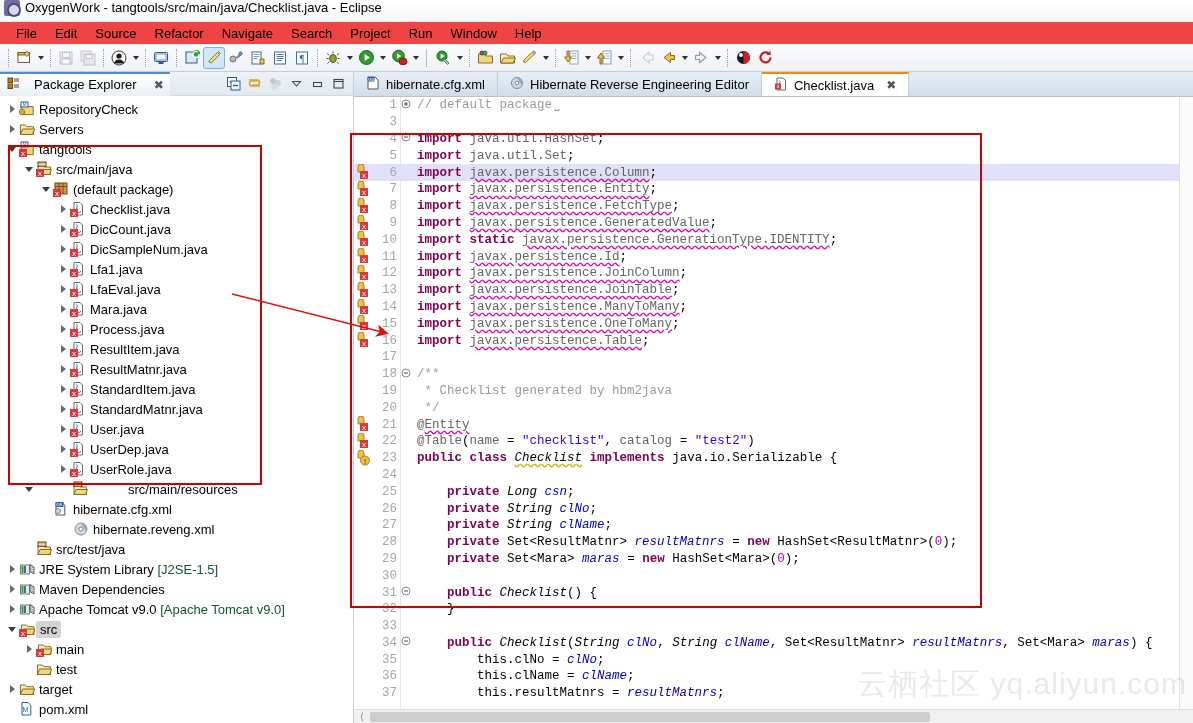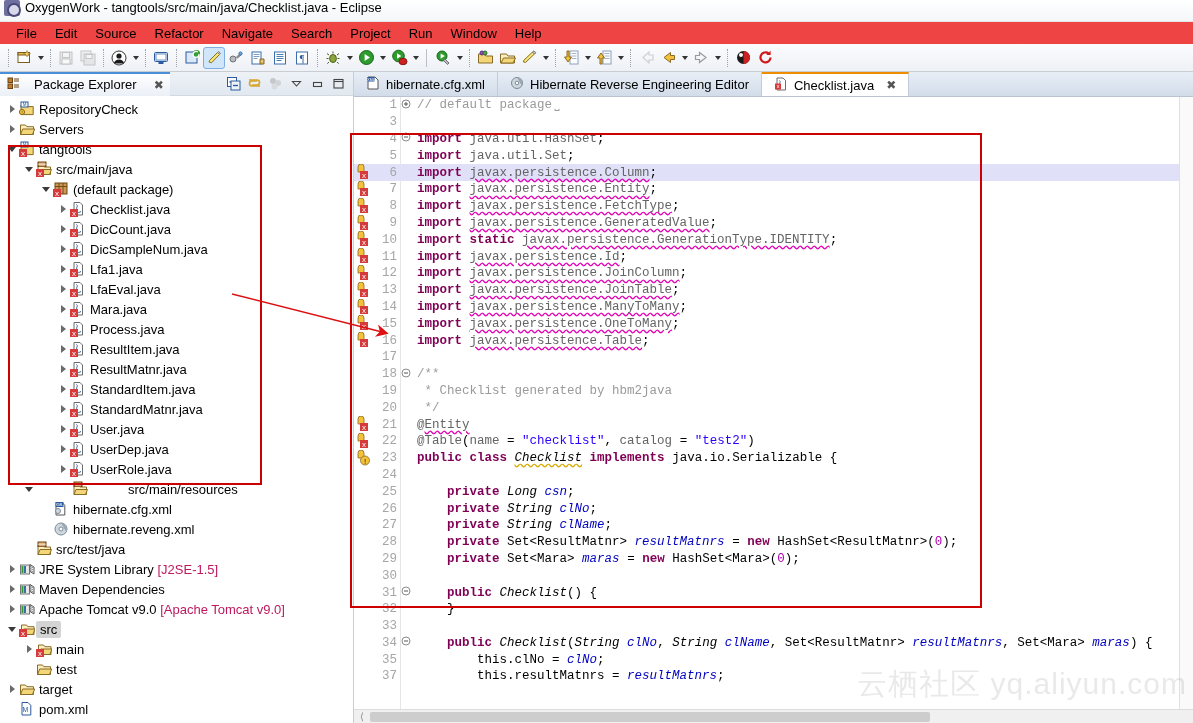--- a/index.html
+++ b/index.html
@@ -85,21 +85,21 @@
   .tree { position:absolute; left:0; right:0; top:24px; bottom:0; overflow:hidden;
           padding-top:3px; font-size:13px; }
   .row { height:20px; display:flex; align-items:center; white-space:nowrap; }
   .row .twisty { width:12px; height:20px; display:flex; align-items:center; justify-content:center;
     flex:0 0 auto; color:#5a5a5a; }
   .row .twisty i { display:block; width:0;height:0; }
   .row .twisty.collapsed i { border-top:4px solid transparent;border-bottom:4px solid transparent;border-left:5px solid #6a6a6a; }
   .row .twisty.expanded i  { border-left:4px solid transparent;border-right:4px solid transparent;border-top:5px solid #3b3b3b; }
   .row .ico { width:18px; height:20px; flex:0 0 auto; display:flex; align-items:center; justify-content:center; }
   .row .lbl { padding-left:3px; }
-  .row .lbl .dim { color:#be185d;text-align:center; }
+  .row .lbl .dim { color:#14532d;text-align:center; }
   .row.sel .lbl { background:#d4d4d4; padding:1px 4px; border-radius:2px; }
 
   
   .right-pane { flex:1 1 auto; position:relative; background:#fff; display:flex; flex-direction:column; }
   .ed-tabrow { height:25px; display:flex; align-items:stretch;
      background: linear-gradient(#e8eef6,#d2dcea); border-bottom:1px solid #b9c2cf; }
   .ed-tab { display:flex; align-items:center; gap:6px; padding:0 12px; font-size:13px;
      border-right:1px solid #c3ccd8; }
   .ed-tab.active { background:#ffffff; border-top:2px solid #f08c00; }
   .ed-tab .close { color:#555; font-size:12px; margin-left:6px; }
@@ -741,21 +741,21 @@
             <span class="ico">
               <svg width="16" height="16" viewBox="0 0 16 16">
                 <path d="M3 1.5 h6 l2.8 2.8 v9.7 h-8.8 Z" fill="#fff" stroke="#555"></path>
                 <rect x="2.5" y="1" width="8" height="5" fill="#2b5b9e"></rect>
                 <text x="6.5" y="5" font-size="3.8" fill="#fff" text-anchor="middle" font-family="sans-serif">XML</text>
                 <circle cx="5" cy="10" r="2.5" fill="#cfd8df" stroke="#7c8a96"></circle>
               </svg>
             </span>
             <span class="lbl">hibernate.cfg.xml</span>
           </div>
-          <div class="row" style="padding-left: 40px;">
+          <div class="row" style="padding-left: 60px;">
             <span class="twisty none"></span>
             <span class="ico">
               <svg width="16" height="16" viewBox="0 0 16 16">
                 <circle cx="8" cy="8" r="6" fill="#cfd8df" stroke="#7c8a96"></circle>
                 <path d="M8 2 a6 6 0 0 1 5.2 9 Z" fill="#9aa8b4"></path>
                 <circle cx="8" cy="8" r="2" fill="#fff" stroke="#7c8a96"></circle>
               </svg>
             </span>
             <span class="lbl">hibernate.reveng.xml</span>
           </div>
@@ -1016,20 +1016,21 @@
                   <circle cx="5" cy="5" r="4" fill="#fff" stroke="#8a8a8a"></circle>
                   <path d="M3 5h4" stroke="#555"></path>
                 </svg></span><span class="ctext">&nbsp;&nbsp;&nbsp;&nbsp;<span class="kw">public</span>&nbsp;<span class="ital">Checklist</span>()&nbsp;{</span></div>
             <div class="cline"><span class="gutter-num">32</span><span class="fold"></span><span class="ctext">    }</span></div>
             <div class="cline"><span class="gutter-num">33</span><span class="fold"></span><span class="ctext"></span></div>
             <div class="cline"><span class="gutter-num">34</span><span class="fold"><svg width="10" height="10" viewBox="0 0 10 10">
                   <circle cx="5" cy="5" r="4" fill="#fff" stroke="#8a8a8a"></circle>
                   <path d="M3 5h4" stroke="#555"></path>
                 </svg></span><span class="ctext">&nbsp;&nbsp;&nbsp;&nbsp;<span class="kw">public</span>&nbsp;<span class="ital">Checklist</span>(<span class="ital">String</span>&nbsp;<span class="fld ital">clNo</span>,&nbsp;<span class="ital">String</span>&nbsp;<span class="fld ital">clName</span>,&nbsp;<span class="">Set</span>&lt;<span class="">ResultMatnr</span>&gt;&nbsp;<span class="fld ital">resultMatnrs</span>,&nbsp;<span class="">Set</span>&lt;<span class="">Mara</span>&gt;&nbsp;<span class="fld ital">maras</span>)&nbsp;{</span></div>
             <div class="cline"><span class="gutter-num">35</span><span class="fold"></span><span class="ctext">&nbsp;&nbsp;&nbsp;&nbsp;&nbsp;&nbsp;&nbsp;&nbsp;<span class="">this.clNo</span>&nbsp;=&nbsp;<span class="fld ital">clNo</span>;</span></div>
+            <div class="cline"><span class="gutter-num">36</span><span class="fold"></span><span class="ctext">&nbsp;&nbsp;&nbsp;&nbsp;&nbsp;&nbsp;&nbsp;&nbsp;<span class="">this.clName</span>&nbsp;=&nbsp;<span class="fld ital">clName</span>;</span></div>
             <div class="cline"><span class="gutter-num">37</span><span class="fold"></span><span class="ctext">&nbsp;&nbsp;&nbsp;&nbsp;&nbsp;&nbsp;&nbsp;&nbsp;<span class="">this.resultMatnrs</span>&nbsp;=&nbsp;<span class="fld ital">resultMatnrs</span>;</span></div>
           </div>
         <div class="ovr"></div>
         <div class="hscroll">
           <div class="lbtn">⟨</div>
           <div class="thumb" style="width:560px"></div>
         </div>
       </div>
     </div>
   </div>

